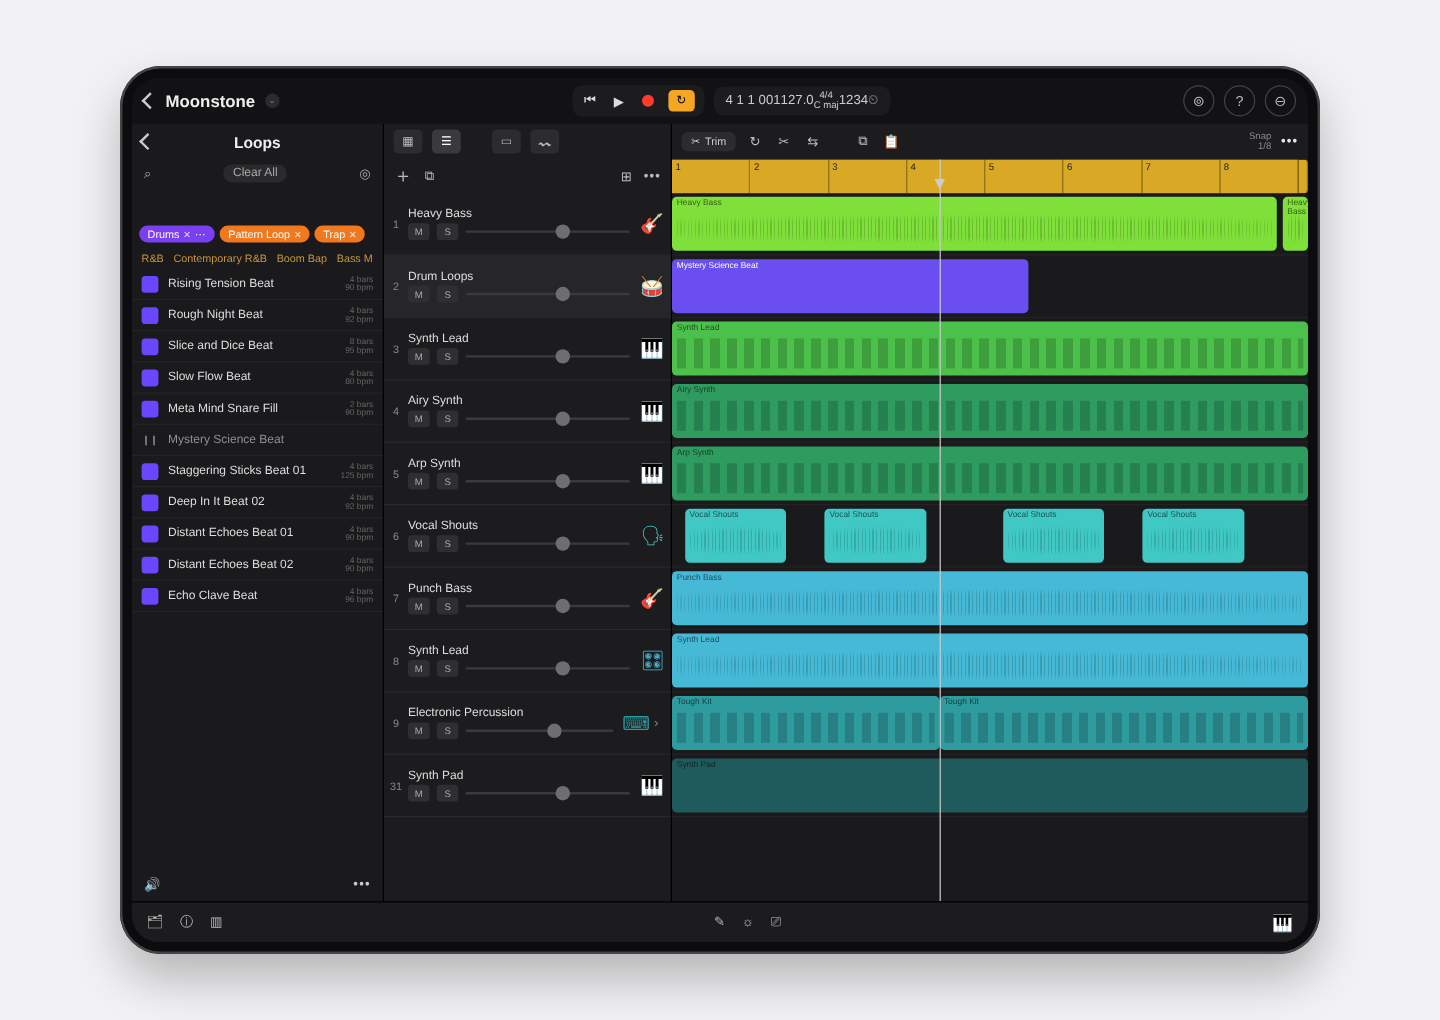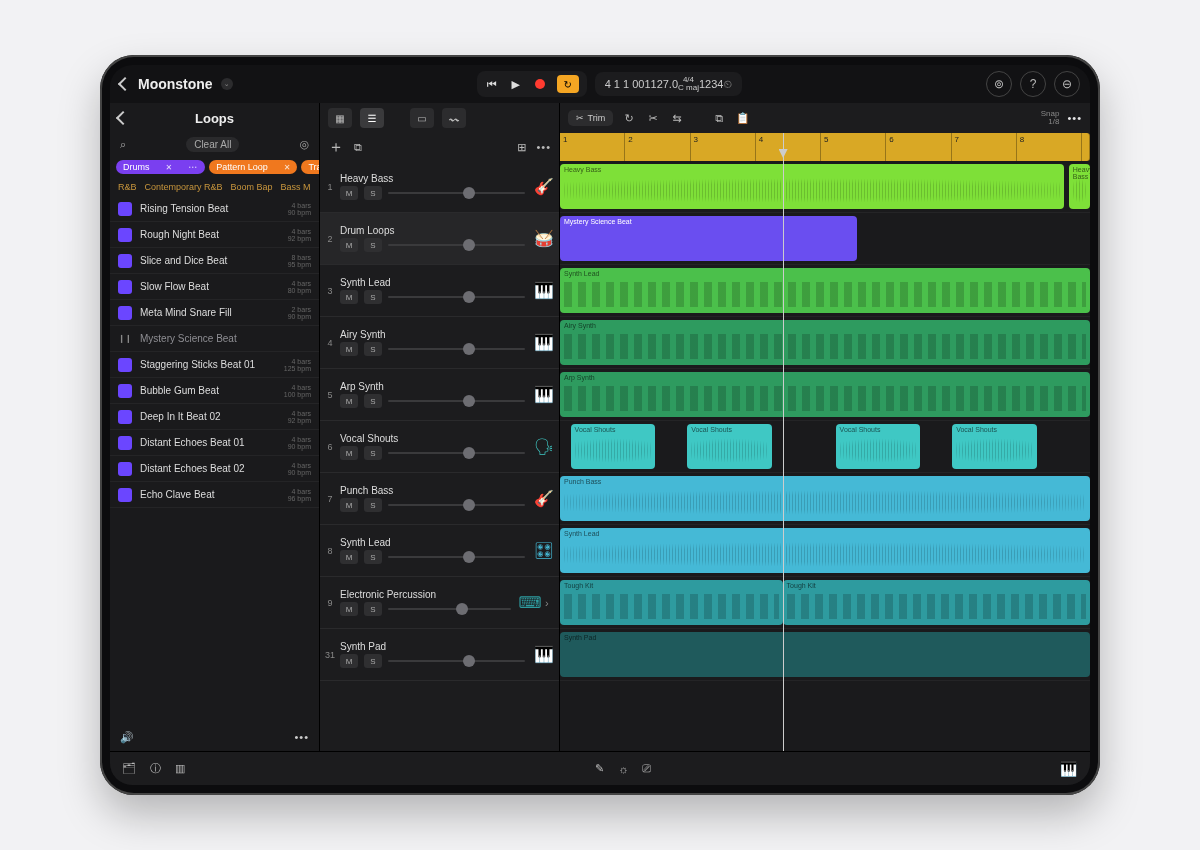--- a/index.html
+++ b/index.html
@@ -28,21 +28,21 @@
   
   .main { flex: 1; display: flex; overflow: hidden; }
 
   
   .loops { width: 210px; background: #1a1a1c; display: flex; flex-direction: column; border-right: 1px solid #000; }
   .loops-header { height: 30px; display: flex; align-items: center; justify-content: center; position: relative; font-size: 13px; font-weight: 600; color:#eee; }
   .loops-back { position: absolute; left: 8px; }
   .loops-toolbar { display: flex; align-items: center; justify-content: space-between; padding: 4px 10px; }
   .clear-all { font-size: 10px; color: #aaa; background:#2a2a2c; padding:2px 8px; border-radius:10px; }
   .filter-chips { display: flex; gap: 4px; padding: 4px 6px; overflow: hidden; }
-  .chip { font-size: 9px; color: #fff; border-radius: 9px; padding: 2px 7px 2px 7px; display:flex; align-items:center; gap:16px; white-space:nowrap; }
+  .chip { font-size: 9px; color: #fff; border-radius: 9px; padding: 2px 7px 2px 7px; display:flex; align-items:center; gap:3px; white-space:nowrap;margin-top:28px; }
   .chip.purple { background: #7a3ff0; }
   .chip.orange { background: #f0781e; }
   .chip .x { font-size:8px; opacity:.8; }
   .chip .dots { letter-spacing:1px; }
   .genre-row { display: flex; gap: 8px; padding: 4px 8px; font-size: 9px; color: #c7953c; overflow:hidden; white-space:nowrap; }
   .loop-list { flex: 1; overflow:hidden; }
   .loop-item { display: flex; align-items: center; gap: 8px; padding: 4px 8px; height: 26px; font-size: 10px; color: #ddd; border-bottom:1px solid #242426;}
   .loop-item.playing { color: #8e8e93; }
   .loop-item.playing .loop-icon { background: transparent; color:#888; }
   .loop-icon { width: 14px; height: 14px; background: #6b46ff; border-radius: 3px; display:flex;align-items:center;justify-content:center; font-size:8px; }
@@ -203,25 +203,20 @@
     <span>Mystery Science Beat</span>
     <span class="loop-meta"></span>
             </div>
             <div class="loop-item">
               <span class="loop-icon"></span>
     <span>Staggering Sticks Beat 01</span>
     <span class="loop-meta">4 bars<br>125 bpm</span>
             </div>
             <div class="loop-item">
               <span class="loop-icon"></span>
-    <span>Bubble Gum Beat</span>
-    <span class="loop-meta">4 bars<br>100 bpm</span>
-            </div>
-            <div class="loop-item">
-              <span class="loop-icon"></span>
     <span>Deep In It Beat 02</span>
     <span class="loop-meta">4 bars<br>92 bpm</span>
             </div>
             <div class="loop-item">
               <span class="loop-icon"></span>
     <span>Distant Echoes Beat 01</span>
     <span class="loop-meta">4 bars<br>90 bpm</span>
             </div>
             <div class="loop-item">
               <span class="loop-icon"></span>

